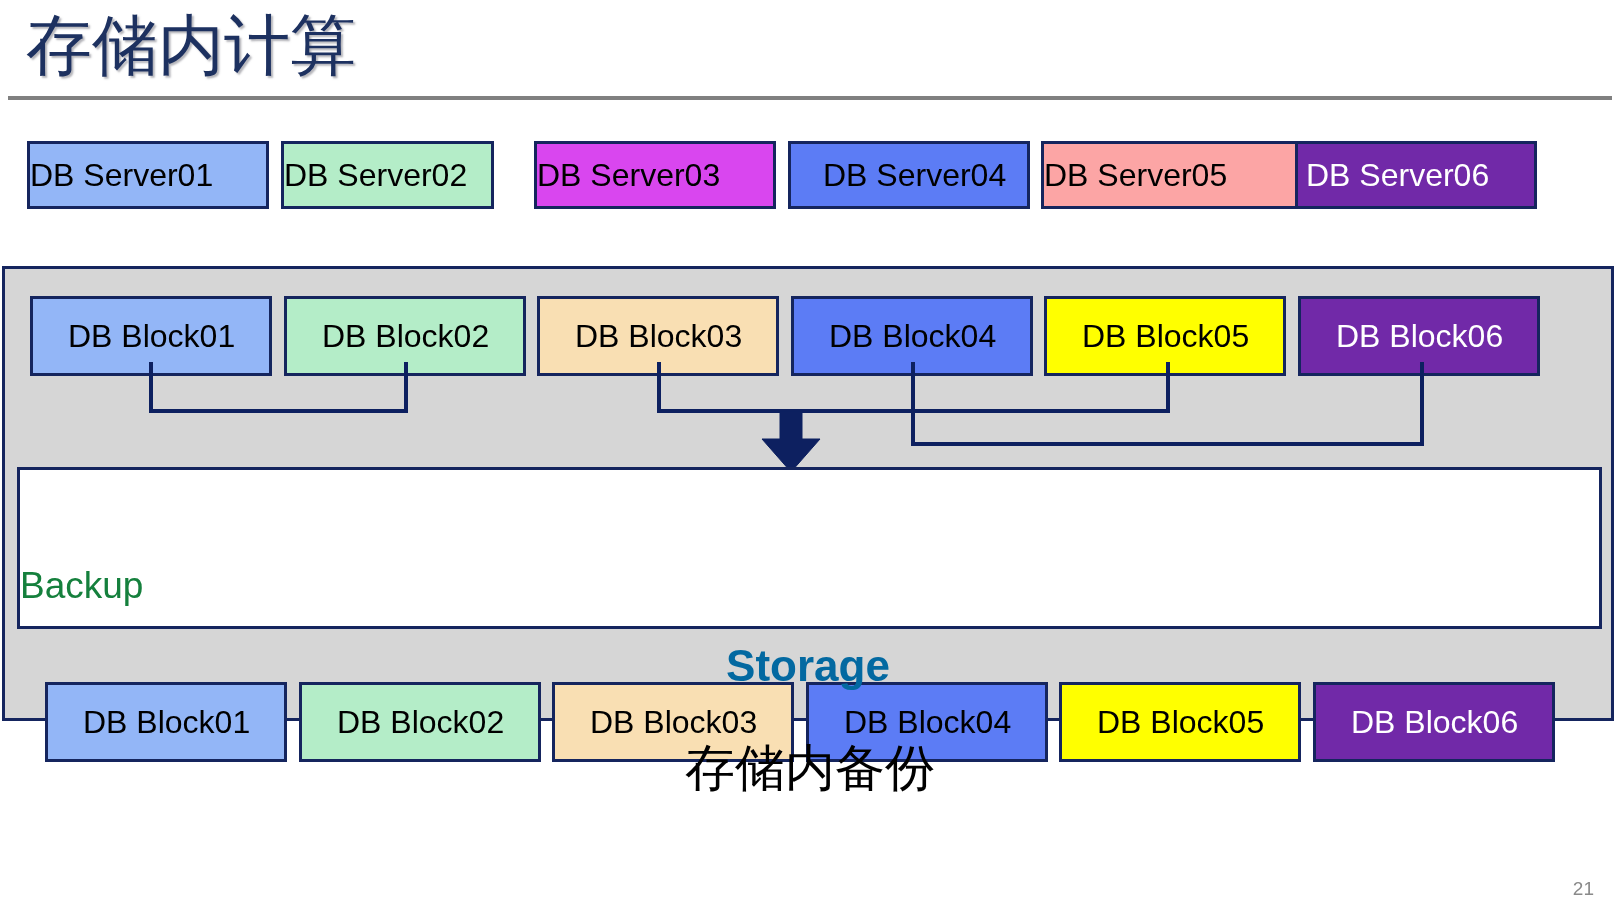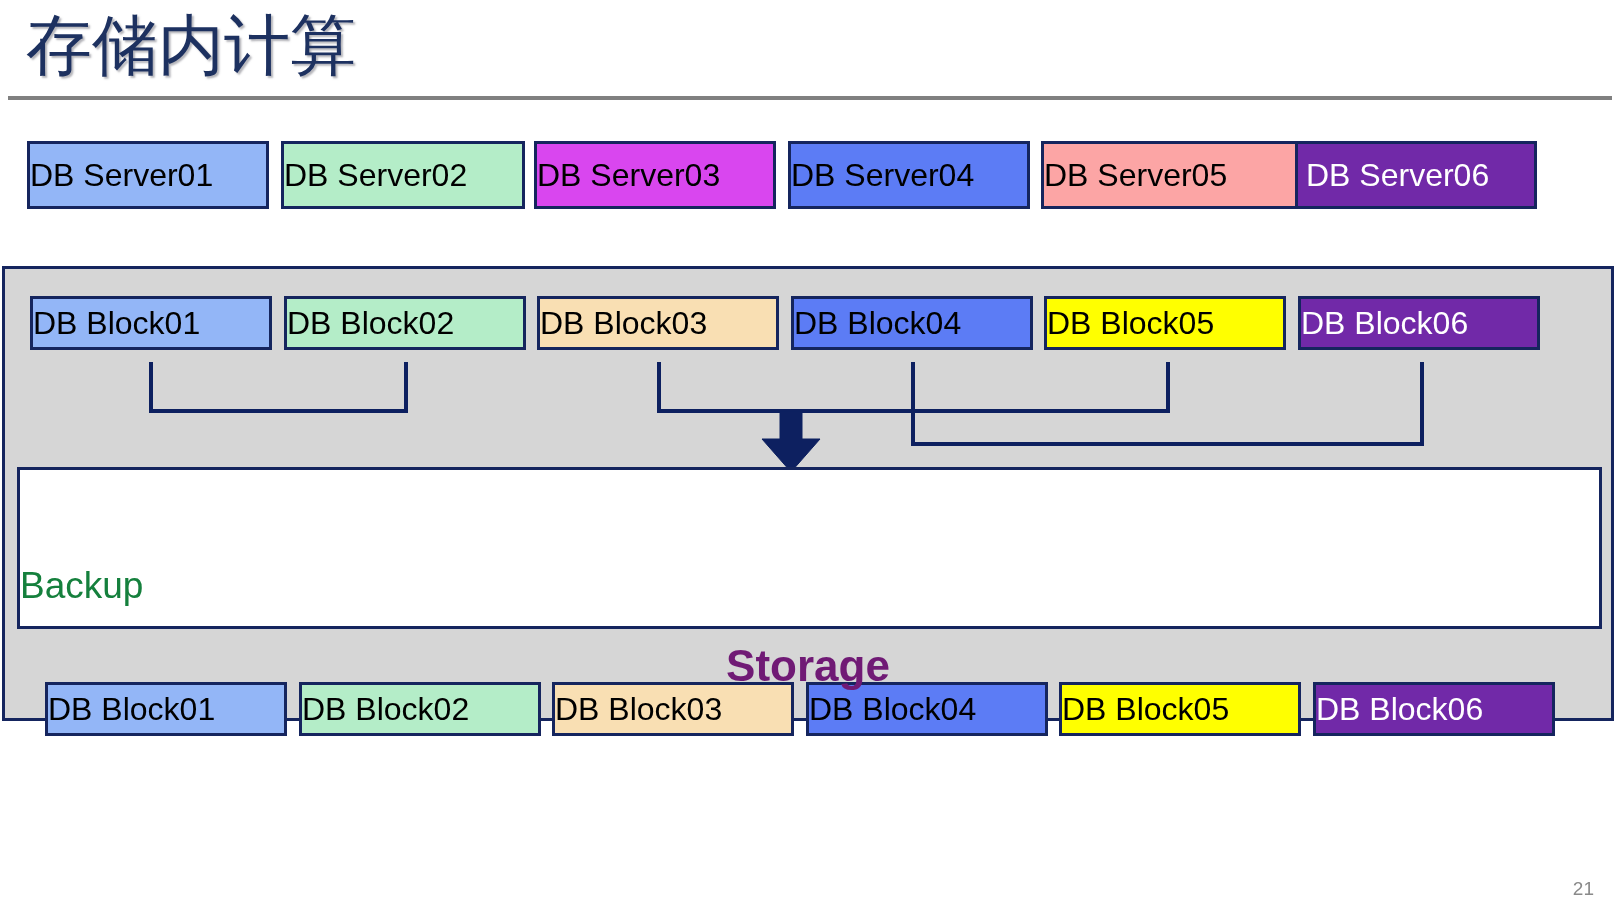--- a/index.html
+++ b/index.html
@@ -84,25 +84,25 @@
     color: #15803d;
   }
   .storage-label {
     position: absolute;
     left: 0;
     top: 372px;
     width: 100%;
     text-align: center;
     font-size: 44px;
     font-weight: bold;
-    color: #701a75;
-  }
-
-  
-  .block-row .box { height: 54px; }
+    color: #0369a1;
+  }
+
+  
+  .block-row .box { height: 80px; padding-left: 35px; }
   #block-row-top .box { top: 27px; }
   #block-row-backup .box { top: 212px; }
 
   
   .conn {
     position: absolute;
     background: #0d2060;
   }
   .conn.v { width: 4px; }
   .conn.h { height: 4px; }
@@ -137,27 +137,27 @@
 </head>
 <body>
 
 <div class="slide-title">存储内计算</div>
 <div class="title-rule"></div>
 
 <div id="server-row">
     <div class="box" style="left: 27px; width: 242px; background: rgb(147, 182, 247); color: rgb(0, 0, 0);">
       <span>DB Server01</span>
     </div>
-    <div class="box" style="left: 281px; width: 244px; background: rgb(180, 237, 200); color: rgb(0, 0, 0);">
+    <div class="box" style="left: 281px; width: 213px; background: rgb(180, 237, 200); color: rgb(0, 0, 0);">
       <span>DB Server02</span>
     </div>
     <div class="box" style="left: 534px; width: 242px; background: #d946ef; color: rgb(0, 0, 0);">
       <span>DB Server03</span>
     </div>
-    <div class="box" style="left: 788px; width: 242px; background: rgb(92, 124, 245); color: rgb(0, 0, 0);">
+    <div class="box" style="left: 788px; width: 242px; background: rgb(92, 124, 245); color: rgb(0, 0, 0); padding-left: 32px;">
       <span>DB Server04</span>
     </div>
     <div class="box" style="left: 1041px; width: 263px; background: #fca5a5; color: rgb(0, 0, 0);">
       <span>DB Server05</span>
     </div>
     <div class="box" style="left: 1295px; width: 242px; background: rgb(113, 41, 168); color: rgb(255, 255, 255); padding-left: 8px;">
       <span>DB Server06</span>
     </div>
   </div>
 
@@ -221,15 +221,16 @@
           <span>DB Block06</span>
         </div>
       </div>
     <div class="backup-label">Backup</div>
   </div>
 
   <div class="storage-label">Storage</div>
 </div>
 
 <div class="caption" id="caption">
+    <div>存储内备份</div>
   </div>
 
 <div class="page-number">21</div>
 
 </body></html>

